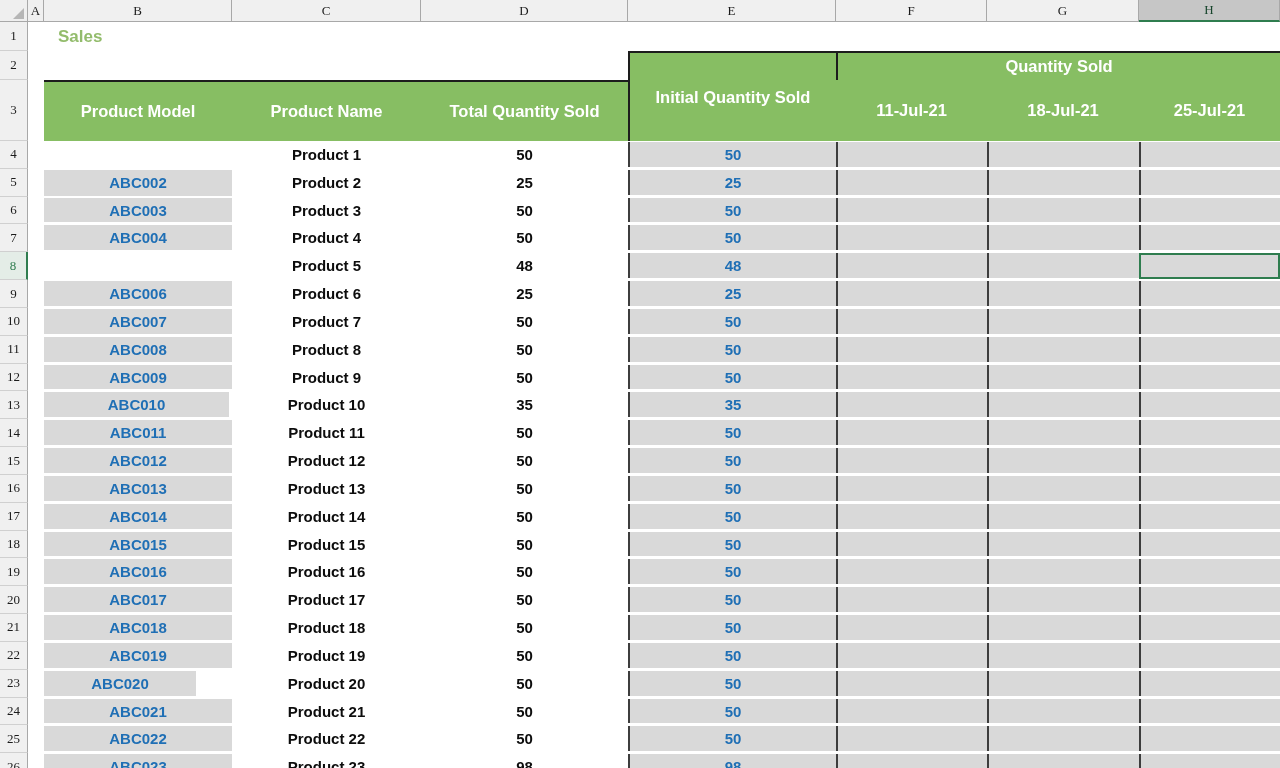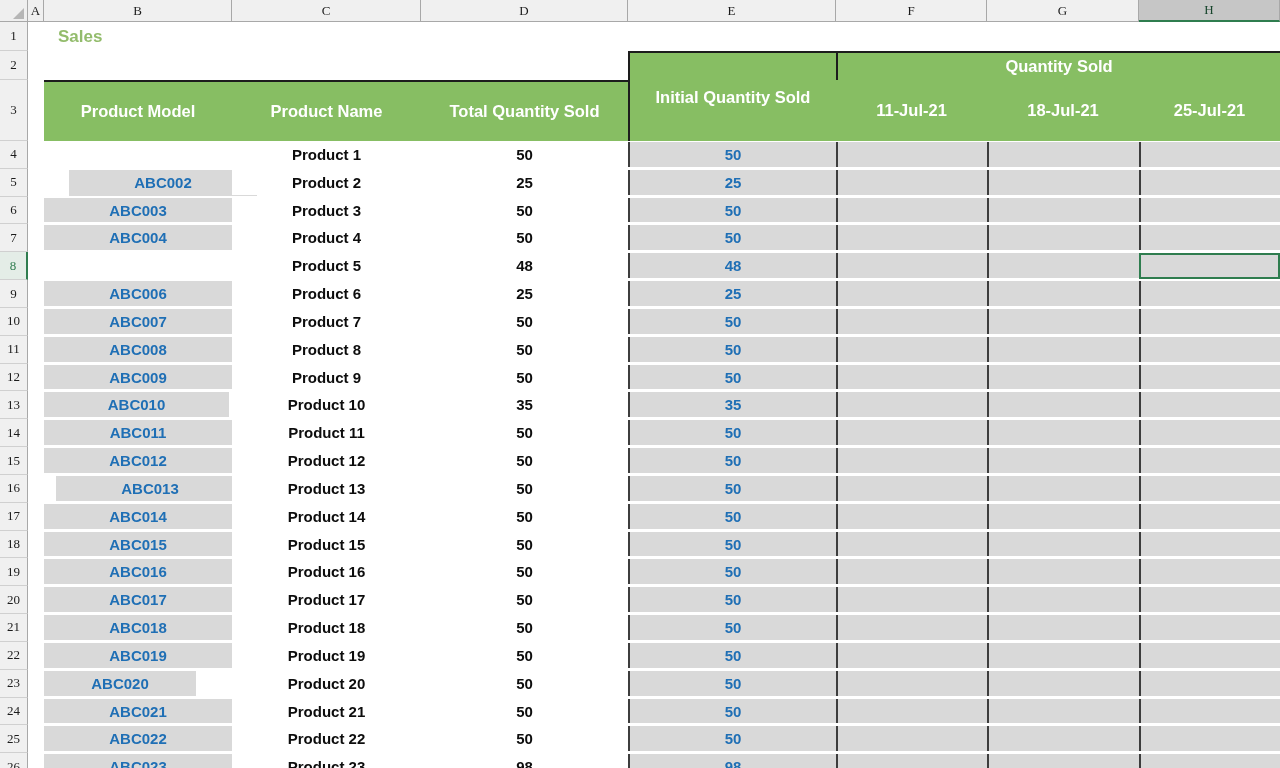--- a/index.html
+++ b/index.html
@@ -196,21 +196,21 @@
       <div class="cell hdr vsep" style="left: 808px; top: 29px; width: 444px; height: 29px;">Quantity Sold</div>
       <div class="cell hdr nolinetop" style="left: 808px; top: 58px; width: 151px; height: 61px;">11-Jul-21</div>
       <div class="cell hdr nolinetop" style="left: 959px; top: 58px; width: 152px; height: 61px;">18-Jul-21</div>
       <div class="cell hdr nolinetop" style="left: 1111px; top: 58px; width: 141px; height: 61px;">25-Jul-21</div>
       <div class="cell dcell name white" style="left: 204px; top: 120px; width: 189px; height: 24.83px;">Product 1</div>
       <div class="cell dcell qty white" style="left: 393px; top: 120px; width: 207px; height: 24.83px;">50</div>
       <div class="cell dcell initial vsep" style="left: 600px; top: 120px; width: 208px; height: 24.83px;">50</div>
       <div class="cell dcell vsep" style="left: 808px; top: 120px; width: 151px; height: 24.83px;"></div>
       <div class="cell dcell vsep" style="left: 959px; top: 120px; width: 152px; height: 24.83px;"></div>
       <div class="cell dcell vsep" style="left: 1111px; top: 120px; width: 141px; height: 24.83px;"></div>
-      <div class="cell dcell model" style="left: 16px; top: 147.83px; width: 188px; height: 26px; margin-left: 25px;">ABC002</div>
+      <div class="cell dcell model" style="left: 16px; top: 147.83px; width: 188px; height: 26px;">ABC002</div>
       <div class="cell dcell name white" style="left: 204px; top: 147.83px; width: 189px; height: 24.83px;">Product 2</div>
       <div class="cell dcell qty white" style="left: 393px; top: 147.83px; width: 207px; height: 24.83px;">25</div>
       <div class="cell dcell initial vsep" style="left: 600px; top: 147.83px; width: 208px; height: 24.83px;">25</div>
       <div class="cell dcell vsep" style="left: 808px; top: 147.83px; width: 151px; height: 24.83px;"></div>
       <div class="cell dcell vsep" style="left: 959px; top: 147.83px; width: 152px; height: 24.83px;"></div>
       <div class="cell dcell vsep" style="left: 1111px; top: 147.83px; width: 141px; height: 24.83px;"></div>
       <div class="cell dcell model" style="left: 16px; top: 175.66px; width: 188px; height: 24.83px;">ABC003</div>
       <div class="cell dcell name white" style="left: 204px; top: 175.66px; width: 189px; height: 24.83px;">Product 3</div>
       <div class="cell dcell qty white" style="left: 393px; top: 175.66px; width: 207px; height: 24.83px;">50</div>
       <div class="cell dcell initial vsep" style="left: 600px; top: 175.66px; width: 208px; height: 24.83px;">50</div>
@@ -272,21 +272,21 @@
       <div class="cell dcell vsep" style="left: 808px; top: 398.3px; width: 151px; height: 24.83px;"></div>
       <div class="cell dcell vsep" style="left: 959px; top: 398.3px; width: 152px; height: 24.83px;"></div>
       <div class="cell dcell vsep" style="left: 1111px; top: 398.3px; width: 141px; height: 24.83px;"></div>
       <div class="cell dcell model" style="left: 16px; top: 426.13px; width: 188px; height: 24.83px;">ABC012</div>
       <div class="cell dcell name white" style="left: 204px; top: 426.13px; width: 189px; height: 24.83px;">Product 12</div>
       <div class="cell dcell qty white" style="left: 393px; top: 426.13px; width: 207px; height: 24.83px;">50</div>
       <div class="cell dcell initial vsep" style="left: 600px; top: 426.13px; width: 208px; height: 24.83px;">50</div>
       <div class="cell dcell vsep" style="left: 808px; top: 426.13px; width: 151px; height: 24.83px;"></div>
       <div class="cell dcell vsep" style="left: 959px; top: 426.13px; width: 152px; height: 24.83px;"></div>
       <div class="cell dcell vsep" style="left: 1111px; top: 426.13px; width: 141px; height: 24.83px;"></div>
-      <div class="cell dcell model" style="left: 28px; top: 453.96px; width: 188px; height: 24.83px;">ABC013</div>
+      <div class="cell dcell model" style="left: 16px; top: 453.96px; width: 188px; height: 24.83px;">ABC013</div>
       <div class="cell dcell name white" style="left: 204px; top: 453.96px; width: 189px; height: 24.83px;">Product 13</div>
       <div class="cell dcell qty white" style="left: 393px; top: 453.96px; width: 207px; height: 24.83px;">50</div>
       <div class="cell dcell initial vsep" style="left: 600px; top: 453.96px; width: 208px; height: 24.83px;">50</div>
       <div class="cell dcell vsep" style="left: 808px; top: 453.96px; width: 151px; height: 24.83px;"></div>
       <div class="cell dcell vsep" style="left: 959px; top: 453.96px; width: 152px; height: 24.83px;"></div>
       <div class="cell dcell vsep" style="left: 1111px; top: 453.96px; width: 141px; height: 24.83px;"></div>
       <div class="cell dcell model" style="left: 16px; top: 481.79px; width: 188px; height: 24.83px;">ABC014</div>
       <div class="cell dcell name white" style="left: 204px; top: 481.79px; width: 189px; height: 24.83px;">Product 14</div>
       <div class="cell dcell qty white" style="left: 393px; top: 481.79px; width: 207px; height: 24.83px;">50</div>
       <div class="cell dcell initial vsep" style="left: 600px; top: 481.79px; width: 208px; height: 24.83px;">50</div>

